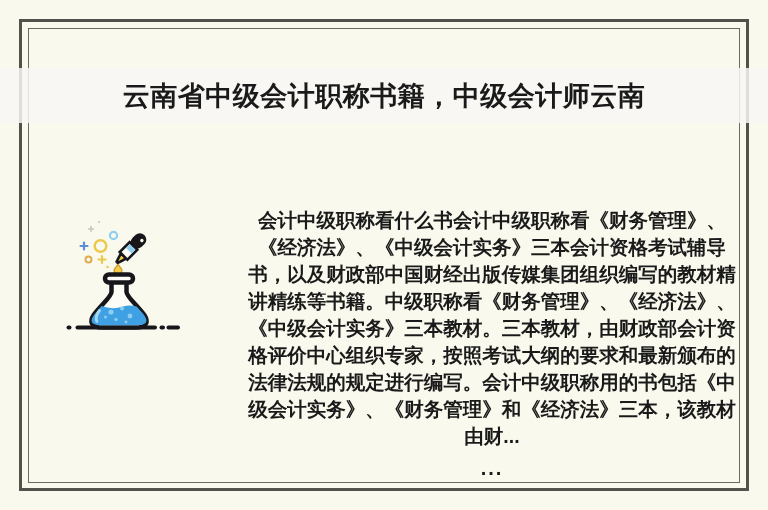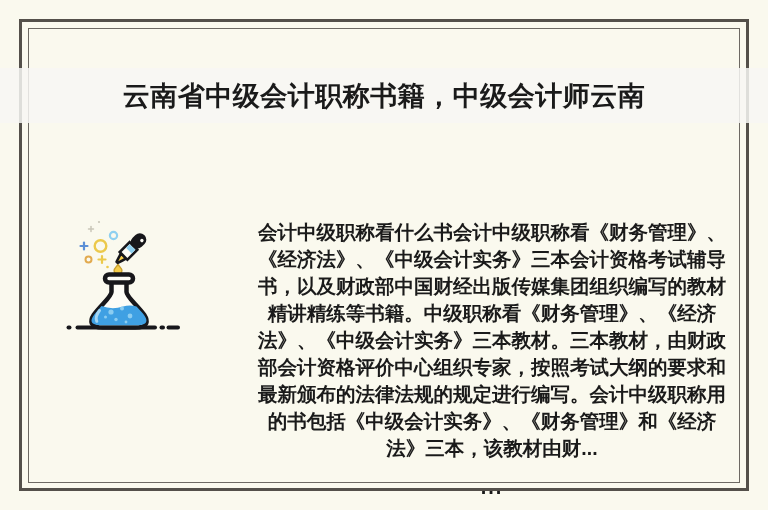--- a/index.html
+++ b/index.html
@@ -59,21 +59,21 @@
     position: absolute;
     left: 242px; top: 207px;
     width: 500px;
     z-index: 3;
     text-align: center;
     font-weight: bold;
     font-size: 19.5px;
     line-height: 27px;
     color: var(--text);
   }
-  .body-text p { margin: 12px; }
+  .body-text p { margin: 0; }
   .ellipsis-line {
     margin-top: 5px;
     font-size: 20px;
     letter-spacing: 2px;
   }
 </style>
 </head>
 <body>
 
 <div class="page">

